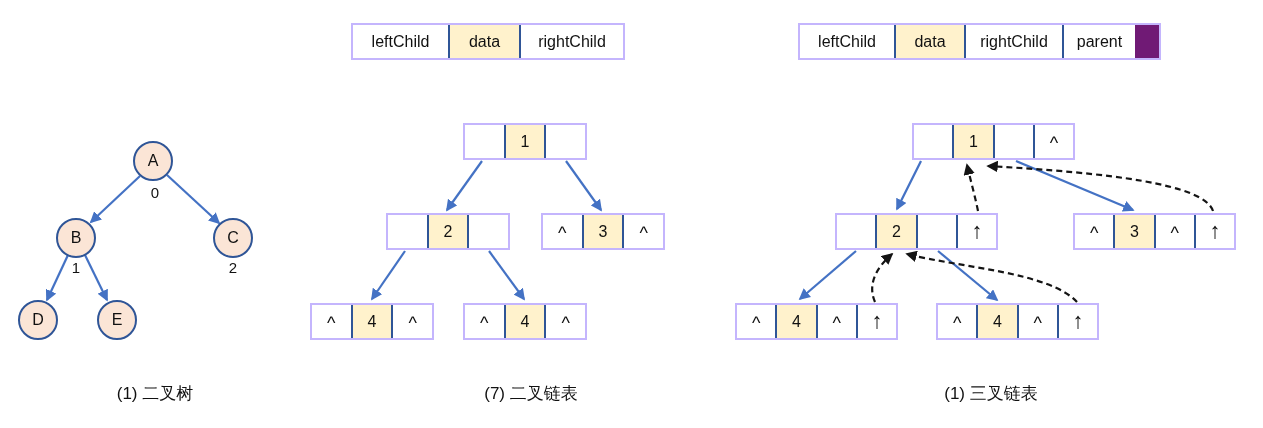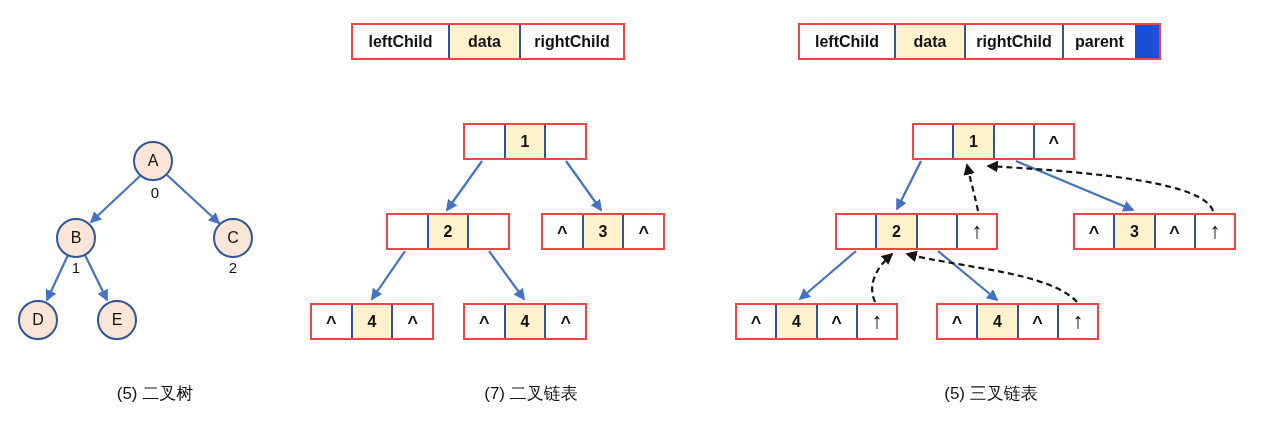--- a/index.html
+++ b/index.html
@@ -3,22 +3,22 @@
 <meta charset="utf-8">
 <style>
   * { margin:0; padding:0; box-sizing:border-box; }
   html,body { background:#fff; }
   .canvas {
     position:relative; width:1263px; height:428px; background:#ffffff;
     font-family:"Liberation Sans", sans-serif; color:#111; overflow:hidden;
   }
   svg.arrows { position:absolute; left:0; top:0; z-index:1; }
   .nbox {
-    position:absolute; display:flex; height:37px; background:#1d4ed8;
-    border:2px solid #ef4444; z-index:2;font-weight:bold;
+    position:absolute; display:flex; height:37px; background:#701a75;
+    border:2px solid #c4b5fd; z-index:2;
   }
   .cell {
     flex:1 1 0; display:flex; align-items:center; justify-content:center;
     border-right:2px solid #2F5597; background:#fff;
   }
   .cell:last-child { border-right:none; }
   .cell.hl { background:#FFF2CC; }
   .cell.fixed { flex:0 0 auto; }
   .ct { font-size:16px; line-height:1; }
   .ct.nul { font-size:18px; transform:translateY(1px); }
@@ -234,17 +234,17 @@
         <span class="ct">4</span>
       </div>
     <div class="cell">
         <span class="ct nul">^</span>
       </div>
     <div class="cell">
         <span class="ct up">↑</span>
       </div>
   </div>
 
-  <div class="caption" style="left:5px">(5) 二叉树</div>
+  <div class="caption" style="left:5px">(1) 二叉树</div>
   <div class="caption" style="left:381px">(7) 二叉链表</div>
-  <div class="caption" style="left:841px">(5) 三叉链表</div>
+  <div class="caption" style="left:841px">(1) 三叉链表</div>
 
 </div>
 
 </body></html>

